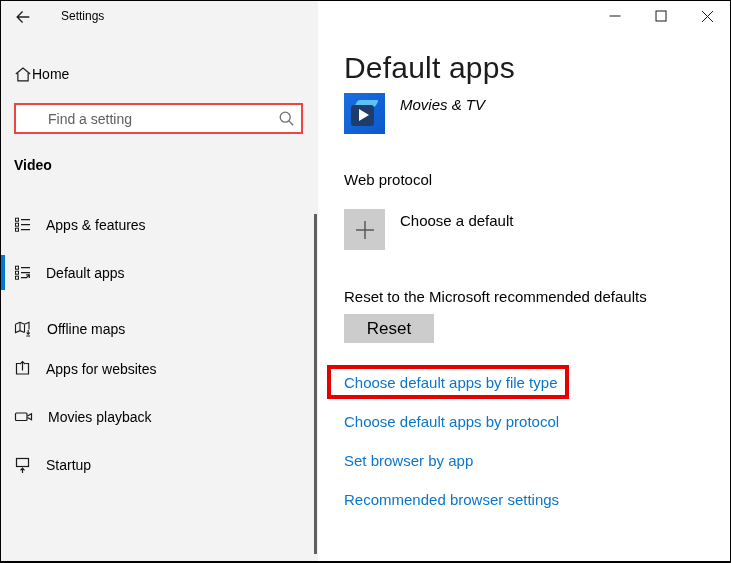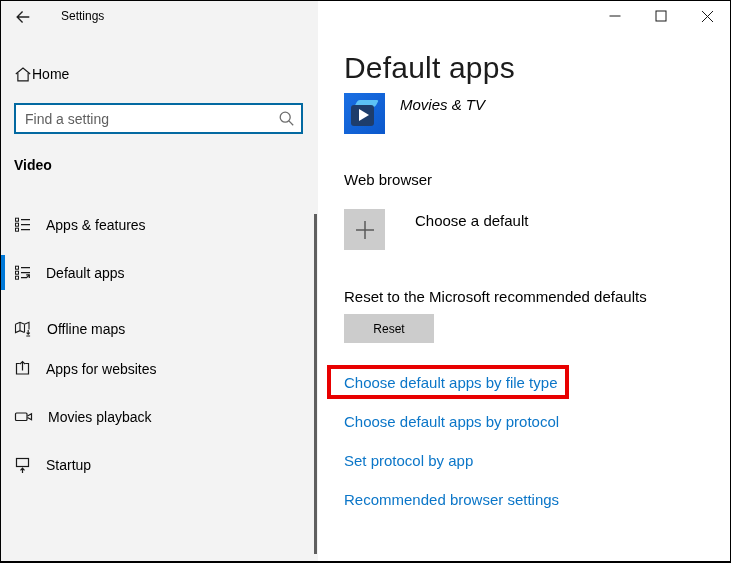--- a/index.html
+++ b/index.html
@@ -25,21 +25,21 @@
   .app-title { position:absolute; left:60px; top:8px; font-size:12px; color:#000; }
 
   .home-row {
     position:absolute; left:0; top:58px; width:317px; height:30px;
     display:flex; align-items:center; padding-left:13px; cursor:pointer;
   }
   .home-row span { font-size:14px; color:#000; }
 
   .search-box {
     position:absolute; left:13px; top:102px; width:289px; height:31px;
-    background:#fff; border:2px solid #0369a1; display:flex; align-items:center;
+    background:#fff; border:2px solid #ef4444; display:flex; align-items:center;padding-left:23px;
   }
   .search-box input {
     flex:1; border:none; outline:none; background:transparent;
     font-family:inherit; font-size:14px; color:#333; padding:0 4px 0 9px;
   }
   .search-box input::placeholder { color:#5f5f5f; opacity:1; }
   .search-glyph { width:30px; display:flex; align-items:center; justify-content:center; cursor:pointer; }
 
   .section-label { position:absolute; left:13px; top:156px; font-size:14px; font-weight:bold; color:#000; }
 
@@ -86,30 +86,30 @@
     background:#1e3d6b; border-radius:3px;
   }
   .mi-play {
     position:absolute; left:15px; top:16px; width:0; height:0;
     border-left:10px solid #fff; border-top:6.5px solid transparent; border-bottom:6.5px solid transparent;
   }
   .app-row .lbl, .choose-row .lbl { font-size:15px; color:#000; margin-top:3px; }
 
   .body-label { position:absolute; left:26px; font-size:15px; color:#000; }
 
-  .choose-row { position:absolute; left:26px; top:208px; display:flex; gap:30px; }
+  .choose-row { position:absolute; left:26px; top:208px; display:flex; gap:15px; }
   .plus-btn {
     width:41px; height:41px; border:none; background:var(--button-gray,#cccccc);
     display:flex; align-items:center; justify-content:center; cursor:pointer; flex:0 0 auto;
   }
 
   .reset-btn {
     position:absolute; left:26px; top:313px; width:90px; height:29px;
     border:none; background:var(--button-gray,#cccccc);
-    font-family:inherit; font-size:12px; color:#000; cursor:pointer;
+    font-family:inherit; font-size:17px; color:#000; cursor:pointer;
   }
 
   .link { position:absolute; left:26px; font-size:15px; color:var(--link,#0b76c8); text-decoration:none; cursor:pointer; }
 
   .highlight-box {
     position:absolute; left:9px; top:364px; width:242px; height:34px;
     border:4px solid var(--highlight-box,#e80000); pointer-events:none;
   }
 
   svg { display:block; }
@@ -231,35 +231,35 @@
 
     <div class="app-row">
       <div class="movies-icon">
         <span class="mi-flap"></span>
         <span class="mi-body"></span>
         <span class="mi-play"></span>
       </div>
       <span class="lbl">Movies &amp; TV</span>
     </div>
 
-    <div class="body-label" style="top:170px">Web browser</div>
+    <div class="body-label" style="top:170px">Web protocol</div>
 
     <div class="choose-row">
       <button class="plus-btn">
         <svg width="22" height="22" viewBox="0 0 22 22">
           <path d="M11 2 V20 M2 11 H20" stroke="#595959" stroke-width="1.5"></path>
         </svg>
       </button>
       <span class="lbl">Choose a default</span>
     </div>
 
     <div class="body-label" style="top:287px">Reset to the Microsoft recommended defaults</div>
 
     <button class="reset-btn">Reset</button>
 
     <a class="link" style="top:373px">Choose default apps by file type</a>
     <a class="link" style="top:412px">Choose default apps by protocol</a>
-    <a class="link" style="top:451px">Set protocol by app</a>
+    <a class="link" style="top:451px">Set browser by app</a>
     <a class="link" style="top:490px">Recommended browser settings</a>
 
     <div class="highlight-box"></div>
   </div>
 </div>
 
 </body></html>

